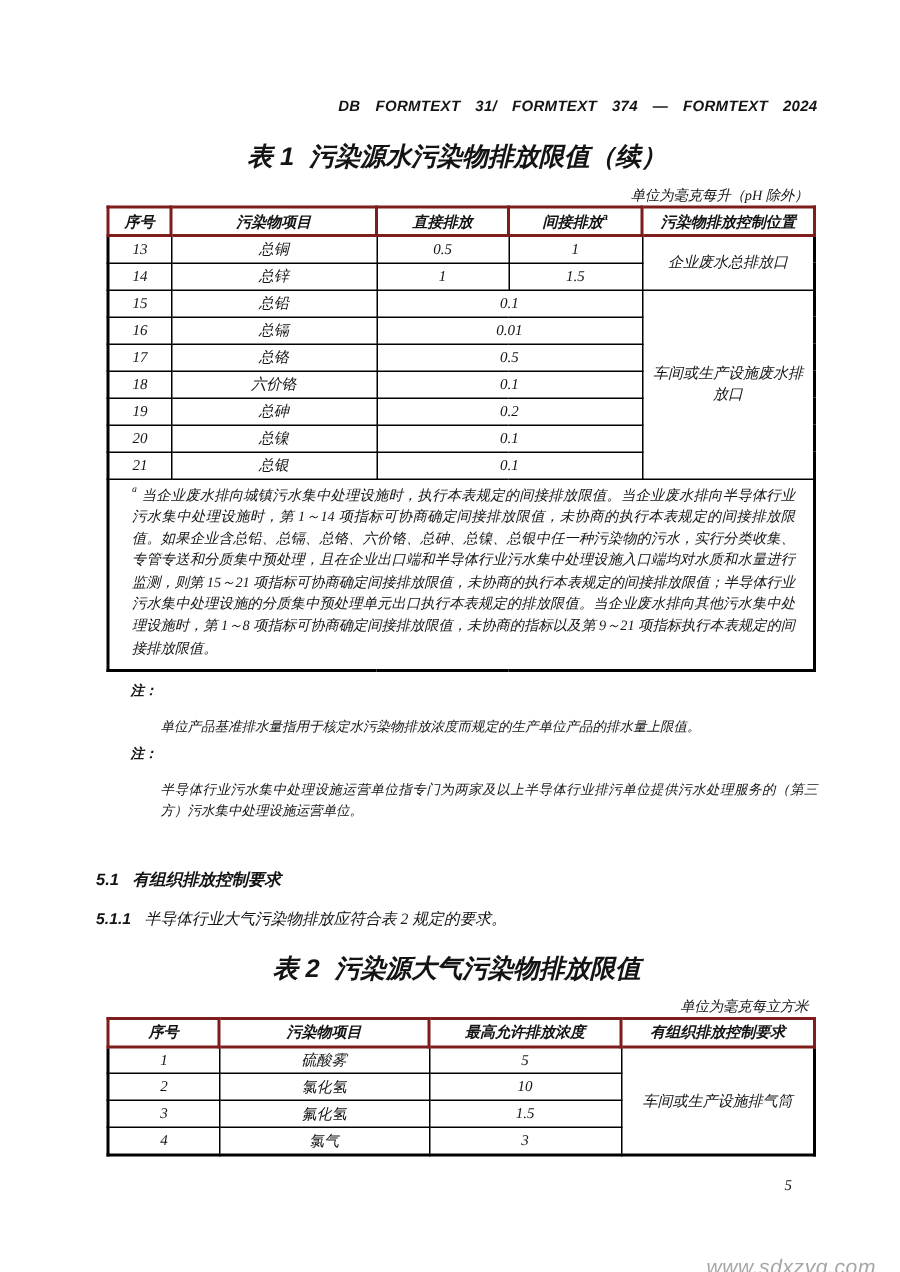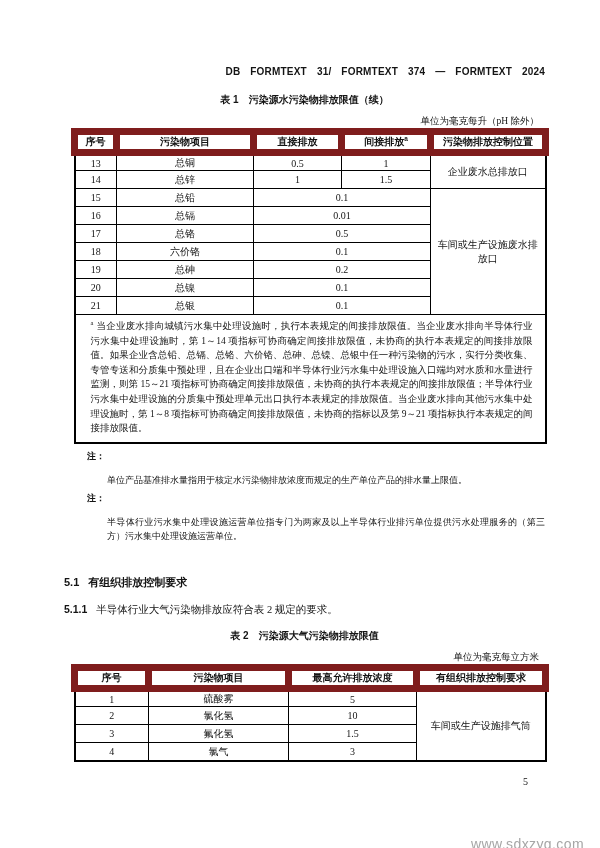--- a/index.html
+++ b/index.html
@@ -1,41 +1,41 @@
 <!DOCTYPE html>
 <html><head>
 <meta charset="utf-8">
 <style>
   * { margin:0; padding:0; box-sizing:border-box; }
   html,body { background:#ffffff; }
   .page {
     position:relative; width:600px; height:848px; background:#fff;
     font-family:"Liberation Serif","DejaVu Serif",serif; color:#141414;
-    overflow:hidden; padding:0 55px 12px 64px;
+    overflow:hidden; padding:0 55px 12px 64px;font-style:italic;
   }
   .doc-header {
     margin-top:66px; text-align:right;
     font-family:"Liberation Sans","DejaVu Sans",sans-serif;
     font-weight:bold; font-size:10px; word-spacing:7px; letter-spacing:0.2px;
   }
   .tbl-caption {
     text-align:center; font-family:"Liberation Sans","DejaVu Sans",sans-serif;
-    font-weight:bold; font-size:10px;
+    font-weight:bold; font-size:17px;
   }
   .cap-label { margin-right:10px; }
   .t1-caption { margin-top:16px; }
   .t2-caption { margin-top:12px; }
   .unit-note { margin-top:8px; padding-right:6px; text-align:right; font-size:9.5px; }
   table.tbl {
     margin-left:7px; width:471px; border-collapse:collapse;
     border:2px solid #000; table-layout:fixed;
   }
   .tbl th {
     font-family:"Liberation Sans","DejaVu Sans",sans-serif; font-weight:bold;
-    font-size:10px; height:19px; border:7px solid #7f1d1d; text-align:center;
+    font-size:10px; height:19px; border:2px solid #7f1d1d; text-align:center;
     vertical-align:middle; padding:0 2px; font-weight:bold;
   }
   .tbl td {
     font-size:10px; height:18px; border:1px solid #000; text-align:center;
     vertical-align:middle; padding:0 2px;
   }
   sup.fn { font-size:6.5px; vertical-align:super; line-height:0; }
   tr.fnote-row td {
     text-align:justify; font-size:9.5px; line-height:14.6px;
     padding:4px 12px 6px 15px; height:auto;

